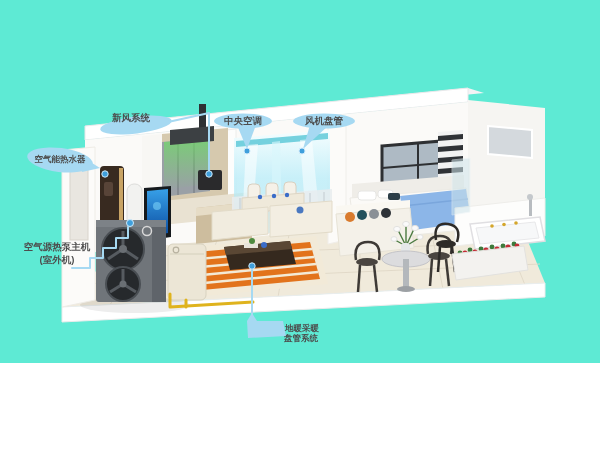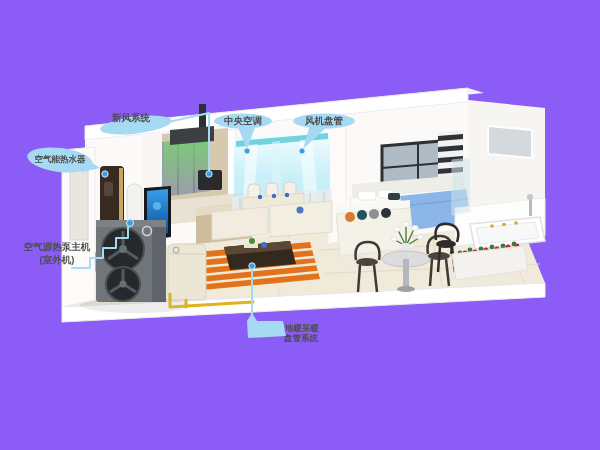--- a/index.html
+++ b/index.html
@@ -1,16 +1,16 @@
 <!DOCTYPE html>
 <html><head>
 <meta charset="utf-8">
 <style>
   html,body{margin:0;padding:0;background:#ffffff;}
-  .stage{position:relative;width:600px;height:450px;background:#8b5cf6;overflow:hidden;
+  .stage{position:relative;width:600px;height:363px;background:#5eead4;overflow:hidden;
          font-family:"Liberation Sans",sans-serif;}
   svg{position:absolute;left:0;top:0;}
   text{font-family:"Liberation Sans","DejaVu Sans",sans-serif;}
   .lbl{fill:#4d4d4d;font-weight:bold;text-anchor:middle;}
   .lbl-s{font-size:8.5px;}
   .lbl-m{font-size:9.5px;}
   .pointer{stroke:#a6d9f2;stroke-width:2;fill:none;stroke-linecap:round;stroke-linejoin:round;}
   .bubble{fill:#a6d9f2;}
   .dot{fill:#3f9fdc;stroke:#cfeafa;stroke-width:1;}
 </style>

